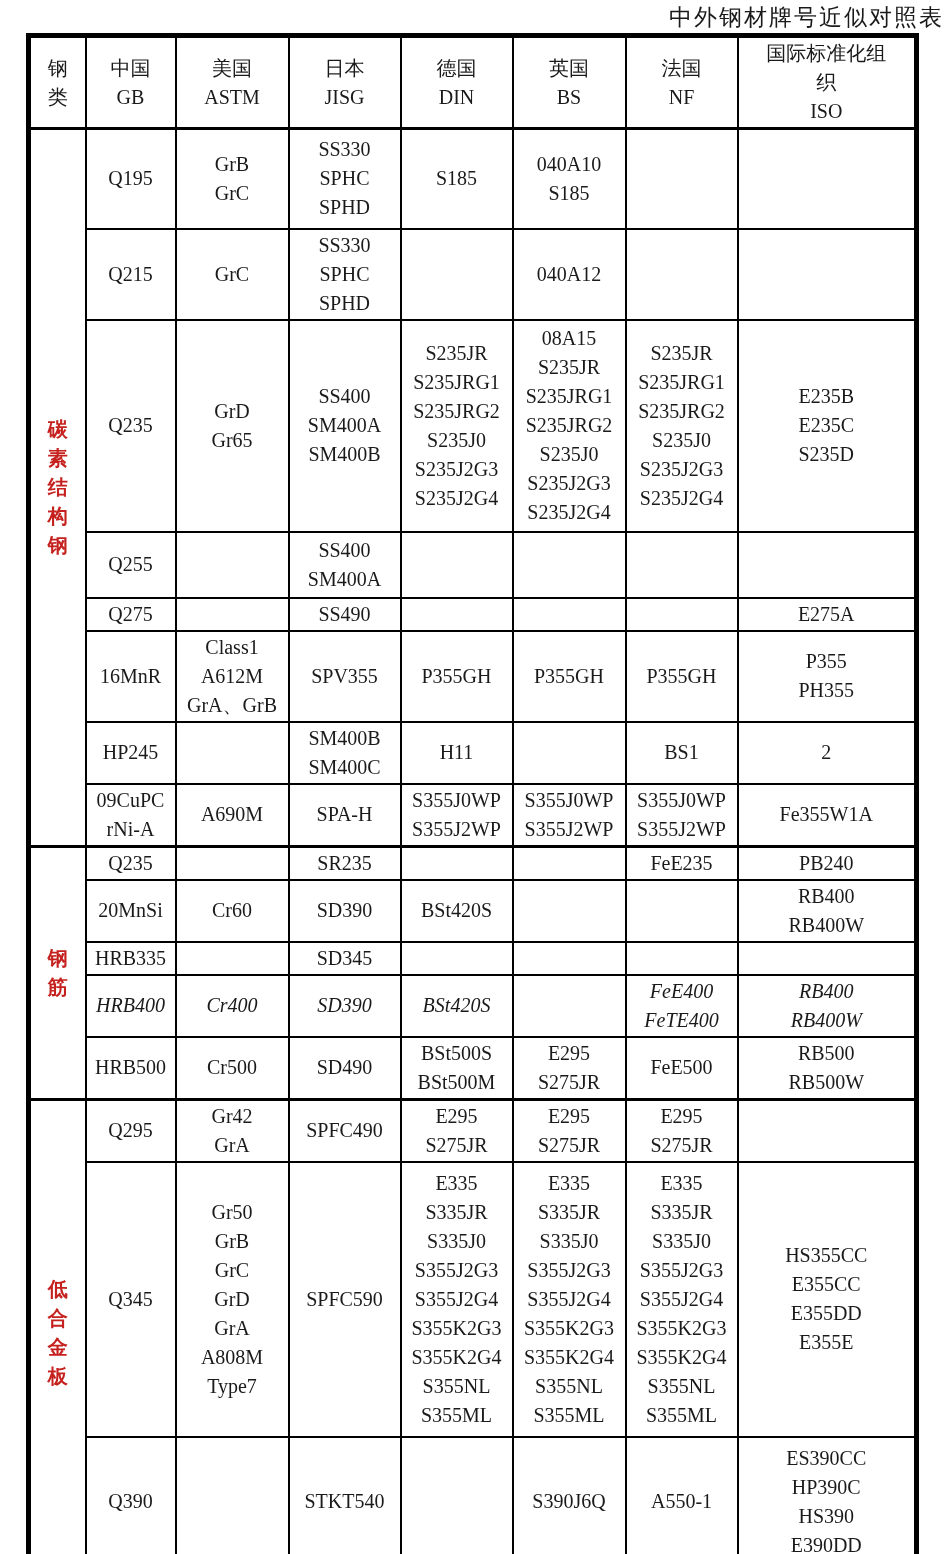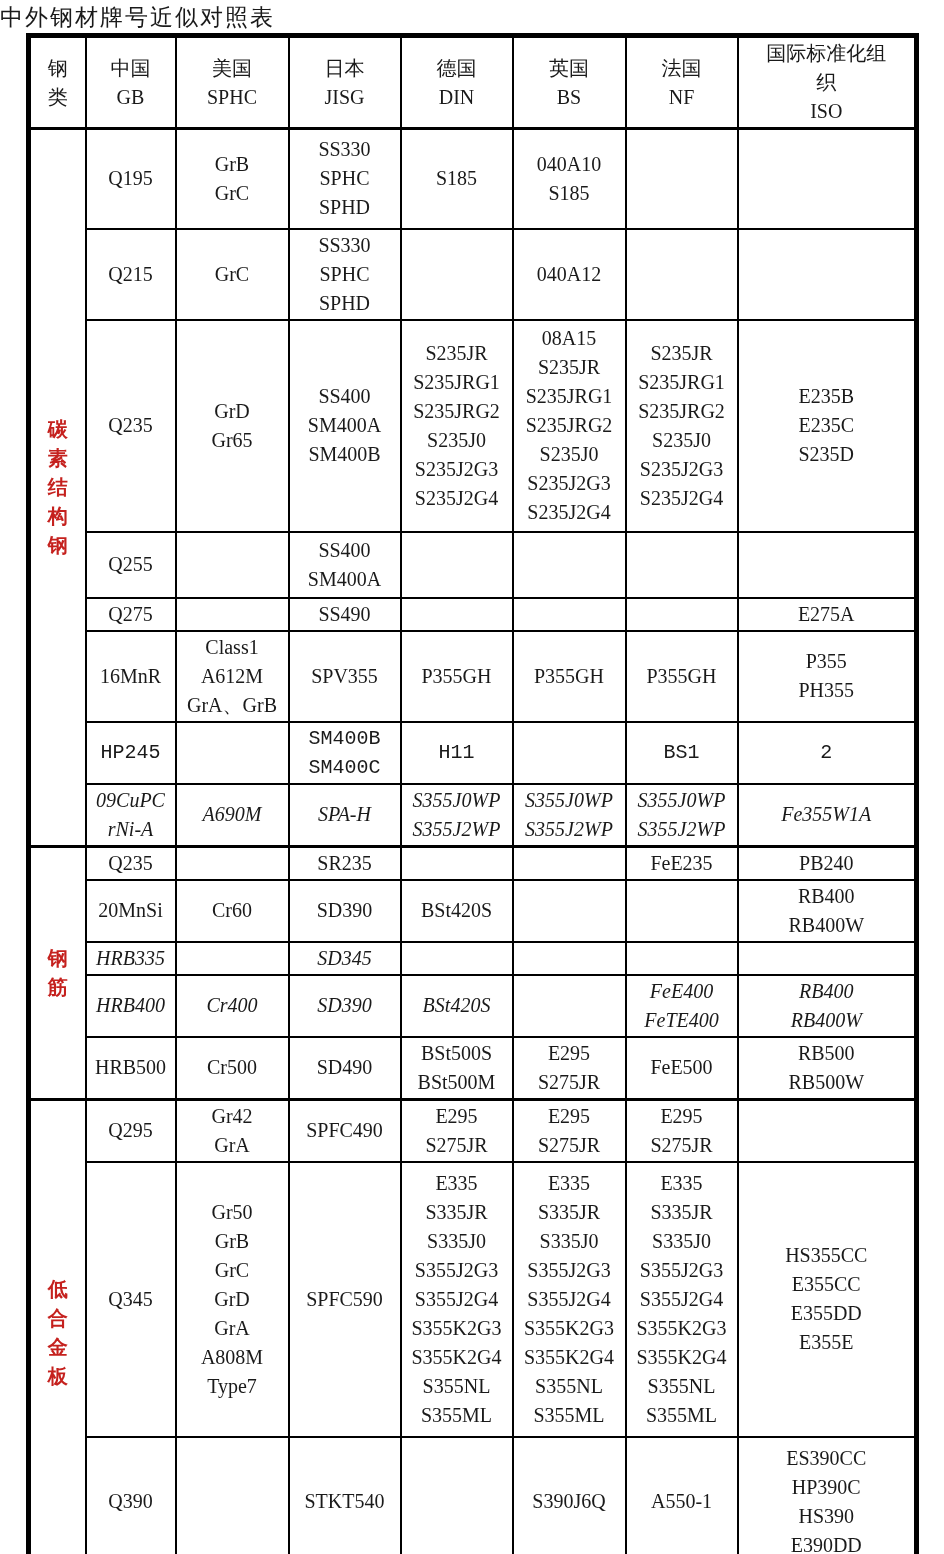--- a/index.html
+++ b/index.html
@@ -8,21 +8,21 @@
     --border:#000000;
     --bg:#ffffff;
   }
   html,body{margin:0;padding:0;}
   body{
     width:944px;height:1554px;background:var(--bg);
     font-family:"Liberation Serif","DejaVu Serif",serif;
     color:var(--text);
   }
   .page-title{
-    margin-top:4px;width:944px;text-align:left;
+    margin-top:4px;width:944px;text-align:right;
     font-size:23px;letter-spacing:2px;line-height:28px;
   }
   table.grades{
     border-collapse:collapse;table-layout:fixed;
     margin:1px 0 0 26px;
     border:5px solid var(--border);
   }
   table.grades th,table.grades td{
     border:2px solid var(--border);
     text-align:center;vertical-align:middle;
@@ -53,21 +53,21 @@
       <col style="width:112px">
       <col style="width:179px">
   </colgroup>
   <thead>
     <tr style="height:92px">
         <th>钢
 类</th>
         <th>中国
 GB</th>
         <th>美国
-SPHC</th>
+ASTM</th>
         <th>日本
 JISG</th>
         <th>德国
 DIN</th>
         <th>英国
 BS</th>
         <th>法国
 NF</th>
         <th>国际标准化组
 织
@@ -158,31 +158,31 @@
         <td>Class1
 A612M
 GrA、GrB</td>
         <td>SPV355</td>
         <td>P355GH</td>
         <td>P355GH</td>
         <td>P355GH</td>
         <td>P355
 PH355</td>
       </tr>
-      <tr style="height: 59px; font-family: Liberation Mono, monospace;">
+      <tr style="height: 59px;">
         <td>HP245</td>
         <td></td>
         <td>SM400B
 SM400C</td>
         <td>H11</td>
         <td></td>
         <td>BS1</td>
         <td>2</td>
       </tr>
-      <tr style="height: 60px; font-style: italic;">
+      <tr style="height: 60px;">
         <td>09CuPC
 rNi-A</td>
         <td>A690M</td>
         <td>SPA-H</td>
         <td>S355J0WP
 S355J2WP</td>
         <td>S355J0WP
 S355J2WP</td>
         <td>S355J0WP
 S355J2WP</td>
@@ -202,21 +202,21 @@
       <tr style="height: 55px; margin-top: 20px;">
         <td>20MnSi</td>
         <td>Cr60</td>
         <td>SD390</td>
         <td>BSt420S</td>
         <td></td>
         <td></td>
         <td>RB400
 RB400W</td>
       </tr>
-      <tr style="height: 27px; font-style: italic;">
+      <tr style="height: 27px;">
         <td>HRB335</td>
         <td></td>
         <td>SD345</td>
         <td></td>
         <td></td>
         <td></td>
         <td></td>
       </tr>
       <tr style="height: 60px; font-style: italic;">
         <td>HRB400</td>

